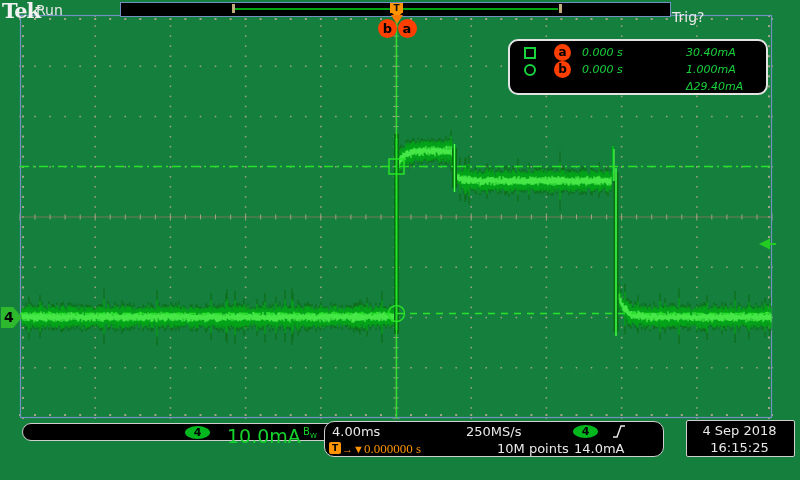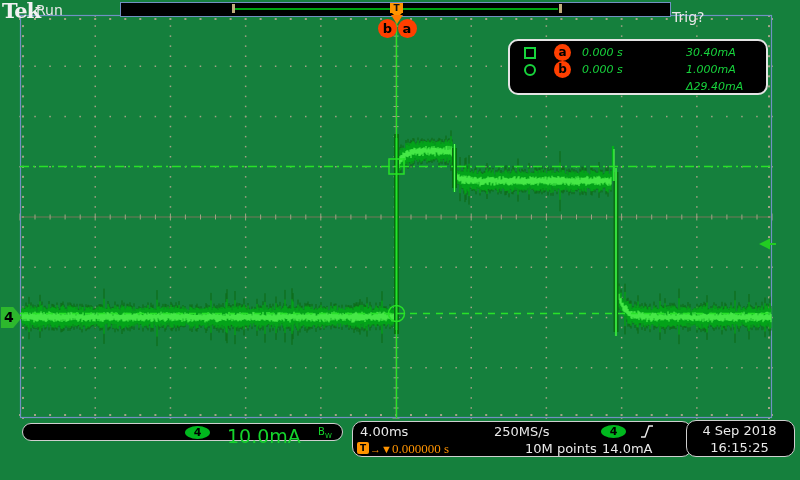--- a/index.html
+++ b/index.html
@@ -44,22 +44,22 @@
   .col3{grid-column:3;} .col4{grid-column:4;}
 
   
   .ch-marker{left:1px;top:307px;width:21px;height:21px;background:#2db82d;
           clip-path:polygon(0 0,58% 0,100% 50%,58% 100%,0 100%);color:#000;font-weight:bold;
           font-size:14px;line-height:21px;text-align:left;padding-left:3px;box-sizing:border-box;z-index:4;}
 
   
   .box{border:1px solid #cfcfcf;background:#000;box-sizing:border-box;}
   .ch-box{left:22px;top:423px;width:321px;height:18px;border-radius:9px;}
-  .horiz-box{left:352px;top:421px;width:340px;height:36px;border-radius:10px;}
-  .dt-box{left:686px;top:420px;width:109px;height:37px;border-radius:10px;padding-left:40px;}
+  .horiz-box{left:324px;top:421px;width:340px;height:36px;border-radius:10px;}
+  .dt-box{left:686px;top:420px;width:109px;height:37px;border-radius:2px;padding-left:40px;}
   .wtxt{color:#e9e9e9;font-size:13px;white-space:pre;}
   .gtxt{color:#14d42c;font-size:19px;white-space:pre;}
   .otxt{color:#ff9400;font-size:13px;white-space:pre;font-family:Liberation Serif, serif;}
   .ch-badge{width:25px;height:13px;border-radius:50%;background:#00b81e;color:#000;
           font-weight:bold;font-size:11px;text-align:center;line-height:13px;}
   .bw{font-size:10px;} .bw sub{font-size:7px;}
   .t-icon{width:12px;height:12px;background:#ff9400;border-radius:2px;color:#000;
           font-size:9px;font-weight:bold;text-align:center;line-height:12px;}
   .arrow-small{font-size:11px;}
 </style>
@@ -1029,21 +1029,21 @@
     <div class="r-txt">0.000 s</div>
     <div class="r-txt">1.000mA</div>
     <div class="r-txt col4">Δ29.40mA</div>
   </div>
 
   <div class="abs ch-marker">4</div>
 
   <div class="abs box ch-box">
     <div class="abs ch-badge" style="left:162px;top:2px;">4</div>
     <div class="abs gtxt" style="left:204px;top:0.5px;">10.0mA</div>
-    <div class="abs gtxt bw" style="left:280px;top:2px;margin-left:15px;"><span>B</span><sub>W</sub></div>
+    <div class="abs gtxt bw" style="left:280px;top:2px;"><span>B</span><sub>W</sub></div>
   </div>
 
   <div class="abs box horiz-box">
     <div class="abs wtxt" style="left:7px;top:2px;">4.00ms</div>
     <div class="abs wtxt" style="left:141px;top:2px;">250MS/s</div>
     <div class="abs ch-badge" style="left:248px;top:3px;">4</div>
     <svg class="abs" style="left:287px;top:2px;" width="14" height="15">
       <path d="M1 13 H5 L9 2 H13" stroke="#e9e9e9" fill="none" stroke-width="1.4"></path>
     </svg>
     <div class="abs t-icon" style="left:4px;top:20px;">T</div>

